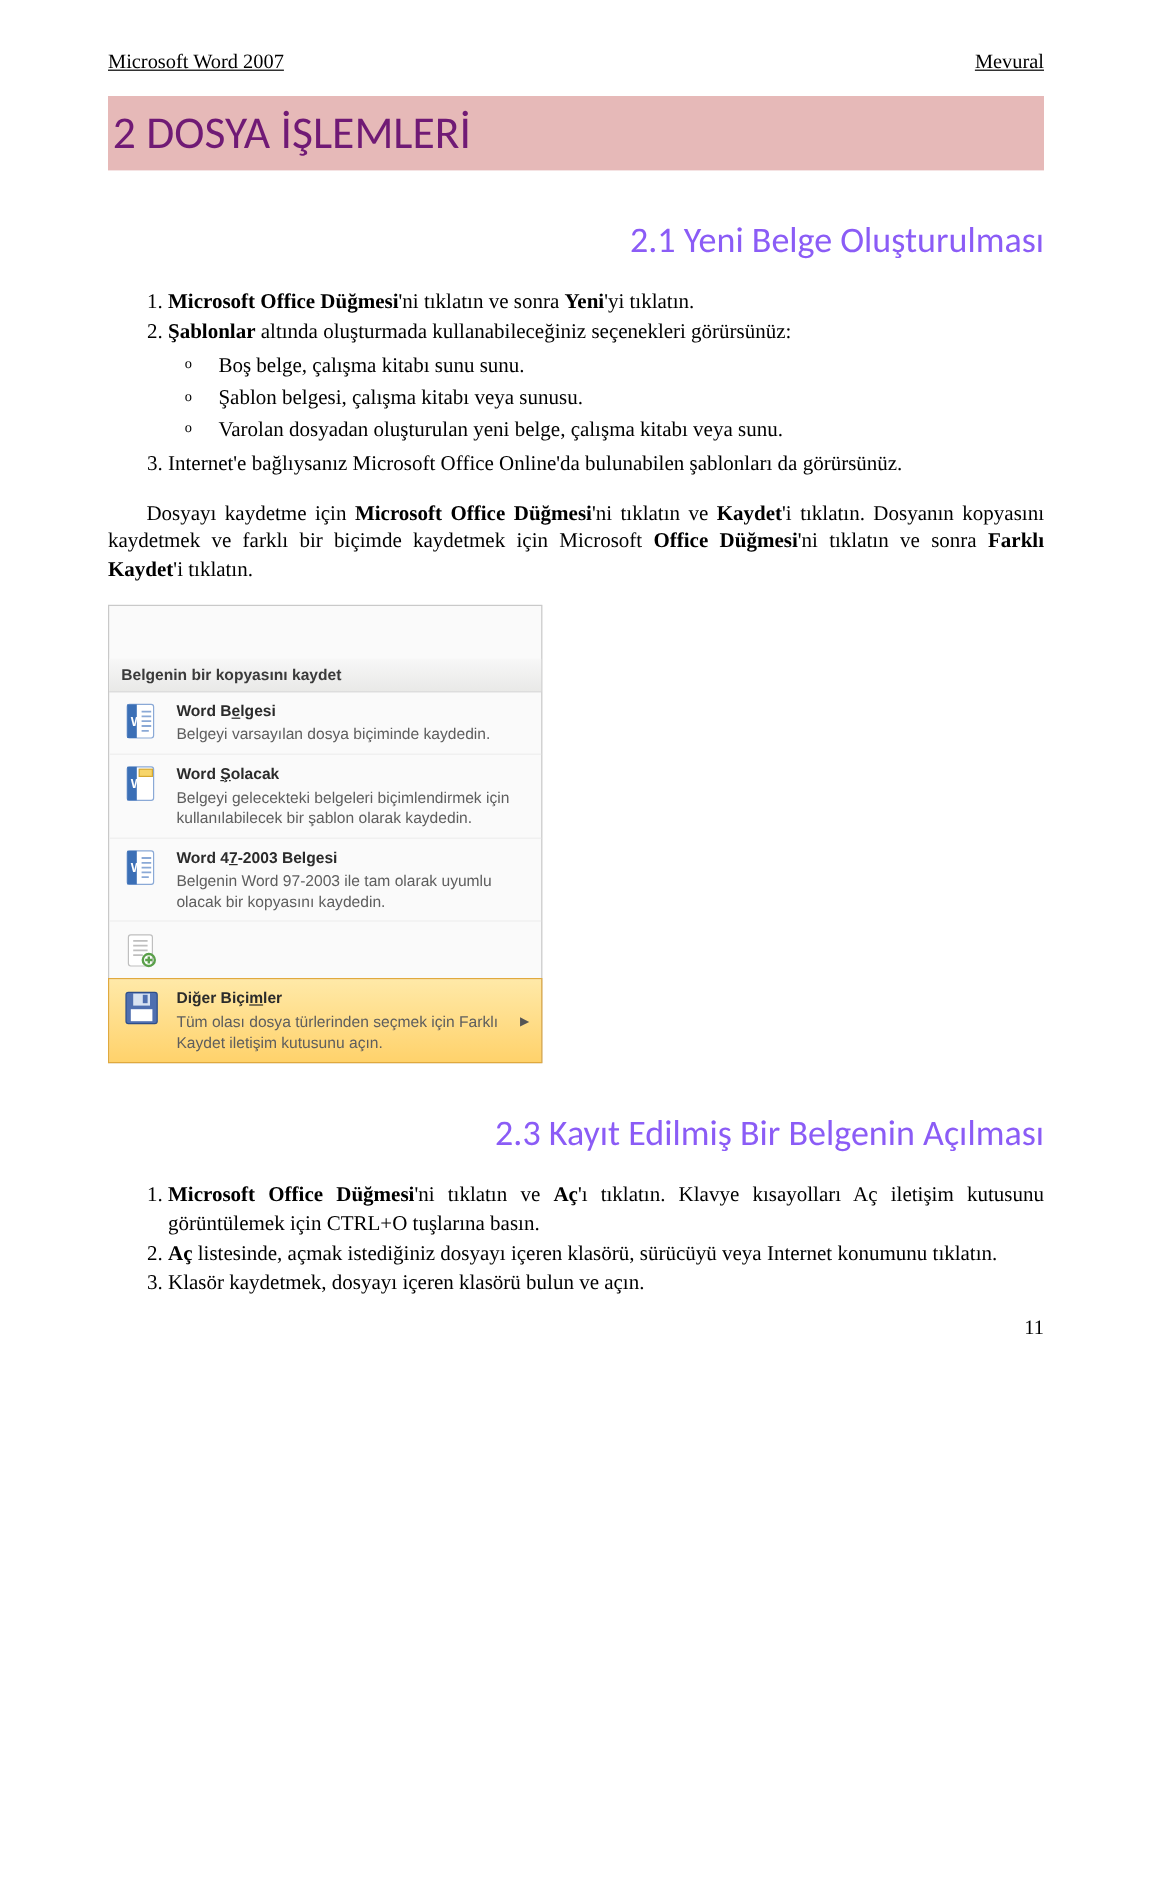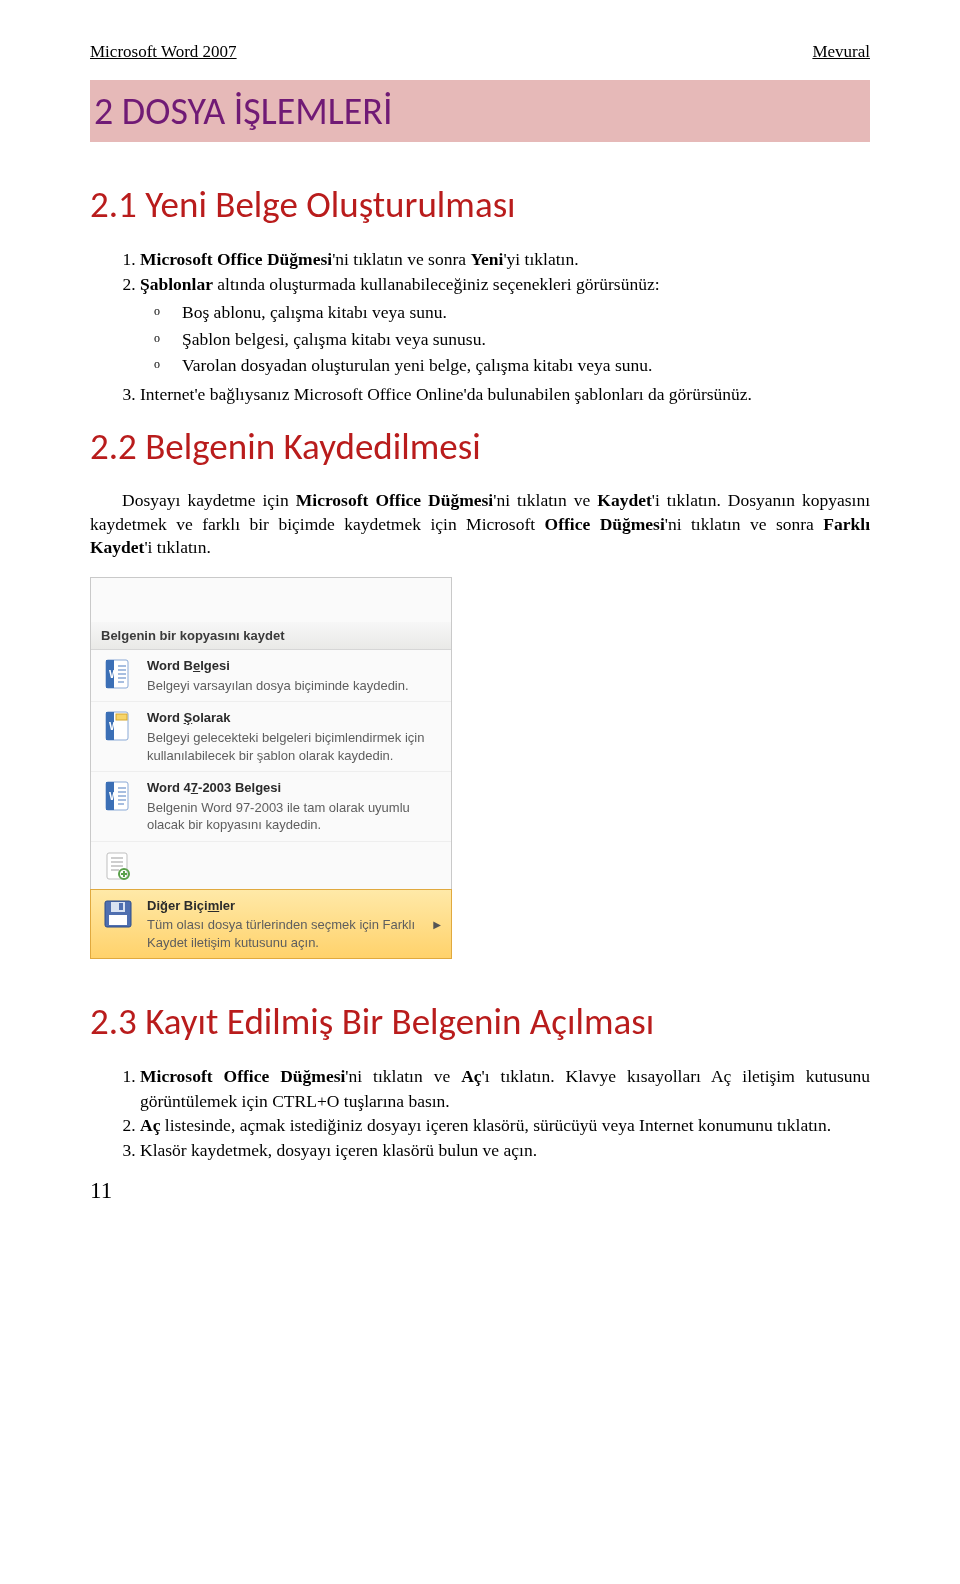--- a/index.html
+++ b/index.html
@@ -25,24 +25,25 @@
     background: #e6b9b8;
     font-family: Calibri, Arial, sans-serif;
     font-size: 38px;
     color: #701a75;
     padding: 8px 10px 8px 4px;
     margin: 0 0 40px 0;
     font-weight: 400;
   }
   .section-title {
     font-family: Calibri, Arial, sans-serif;
-    font-size: 37px;
-    color: #b91c1c;
+    font-size: 30px;
+    color: #8b5cf6;
     margin: 18px 0 20px 0;
     font-weight: 400;
+    text-align: right;
   }
   .body-text {
     font-size: 17.5px;
     line-height: 1.35;
     text-align: justify;
   }
   ol.numbered {
     font-size: 17.5px;
     line-height: 1.4;
     padding-left: 50px;
@@ -111,22 +112,22 @@
     border: 1px solid #e0a93e;
     margin: -1px;
   }
   .menu-item .arrow {
     align-self: center;
     color: #555;
     font-size: 10px;
     padding-left: 6px;
   }
   .page-number {
-    text-align: left;
-    font-size: 23px;
+    text-align: right;
+    font-size: 17px;
     margin-top: 10px;
   }
   b { font-weight: bold; }
 </style>
 </head>
 <body>
 <div class="page">
 
 <div class="header-row">
   <span>Microsoft Word 2007</span>
@@ -137,29 +138,28 @@
 
 <div class="section-title">2.1 Yeni Belge Oluşturulması</div>
 
 <ol class="numbered">
   <li>
     <b>Microsoft Office Düğmesi</b><span>'ni tıklatın ve sonra </span><b>Yeni</b><span>'yi tıklatın.</span>
   </li>
   <li>
     <b>Şablonlar</b><span> altında oluşturmada kullanabileceğiniz seçenekleri görürsünüz:</span>
     <ul class="sub">
-      <li><span class="bullet-o">o</span><span>Boş ablonu, çalışma kitabı veya sunu.</span></li>
+      <li><span class="bullet-o">o</span><span>Boş belge, çalışma kitabı sunu sunu.</span></li>
       <li><span class="bullet-o">o</span><span>Şablon belgesi, çalışma kitabı veya sunusu.</span></li>
       <li><span class="bullet-o">o</span><span>Varolan dosyadan oluşturulan yeni belge, çalışma kitabı veya sunu.</span></li>
     </ul>
   </li>
   <li><span>Internet'e bağlıysanız Microsoft Office Online'da bulunabilen şablonları da görürsünüz.</span></li>
 </ol>
 
-<div class="section-title">2.2 Belgenin Kaydedilmesi</div>
 
 <p class="body-text" style="text-indent:32px;">
   <span>Dosyayı kaydetme için </span><b>Microsoft Office Düğmesi</b><span>'ni tıklatın ve </span><b>Kaydet</b><span>'i tıklatın. Dosyanın kopyasını kaydetmek ve farklı bir biçimde kaydetmek için Microsoft </span><b>Office Düğmesi</b><span>'ni tıklatın ve sonra </span><b>Farklı Kaydet</b><span>'i tıklatın.</span>
 </p>
 
 <div class="menu-panel">
   <div class="menu-header">Belgenin bir kopyasını kaydet</div>
 
   <div class="menu-item first">
     <div class="menu-icon">
@@ -179,21 +179,21 @@
   <div class="menu-item">
     <div class="menu-icon">
       <svg width="32" height="32" viewBox="0 0 32 32">
             <rect x="4" y="2" width="22" height="28" rx="2" fill="#fff" stroke="#8aa9d6"></rect>
             <rect x="4" y="2" width="8" height="28" fill="#3b6fb6"></rect>
             <text x="7" y="20" font-size="11" font-family="Arial" fill="#fff" font-weight="bold">W</text>
             <rect x="14" y="4" width="11" height="6" fill="#f7d56a" stroke="#d6a830"></rect>
           </svg>
     </div>
     <div class="menu-text">
-      <div class="m-title"><span>Word </span><span class="ul">Ş</span><span>olarak</span></div>
+      <div class="m-title"><span>Word </span><span class="ul">Ş</span><span>olacak</span></div>
       <div class="m-desc">Belgeyi gelecekteki belgeleri biçimlendirmek için kullanılabilecek bir şablon olarak kaydedin.</div>
     </div>
   </div>
 
   <div class="menu-item">
     <div class="menu-icon">
       <svg width="32" height="32" viewBox="0 0 32 32">
             <rect x="4" y="2" width="22" height="28" rx="2" fill="#fff" stroke="#8aa9d6"></rect>
             <rect x="4" y="2" width="8" height="28" fill="#3b6fb6"></rect>
             <text x="7" y="20" font-size="11" font-family="Arial" fill="#fff" font-weight="bold">W</text>

